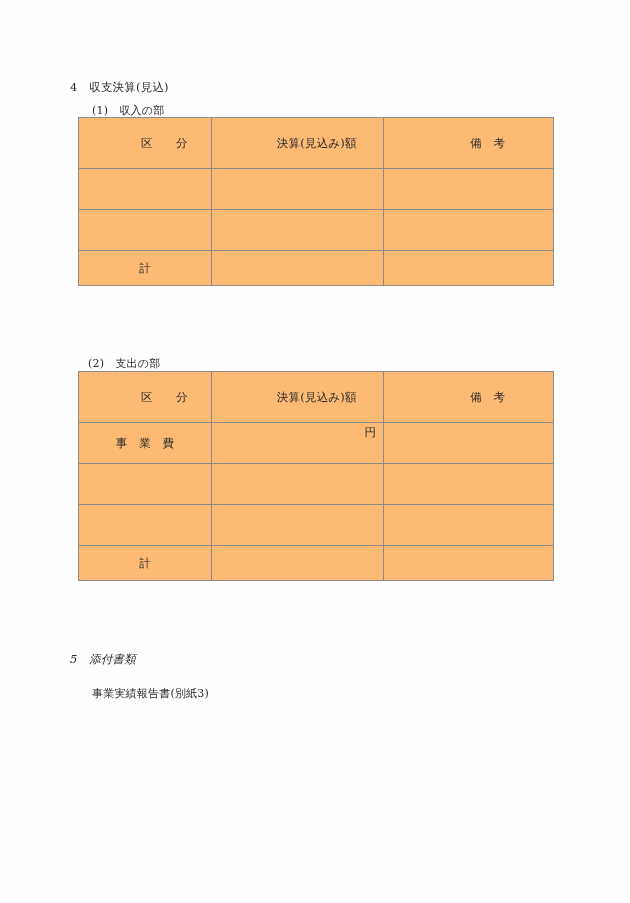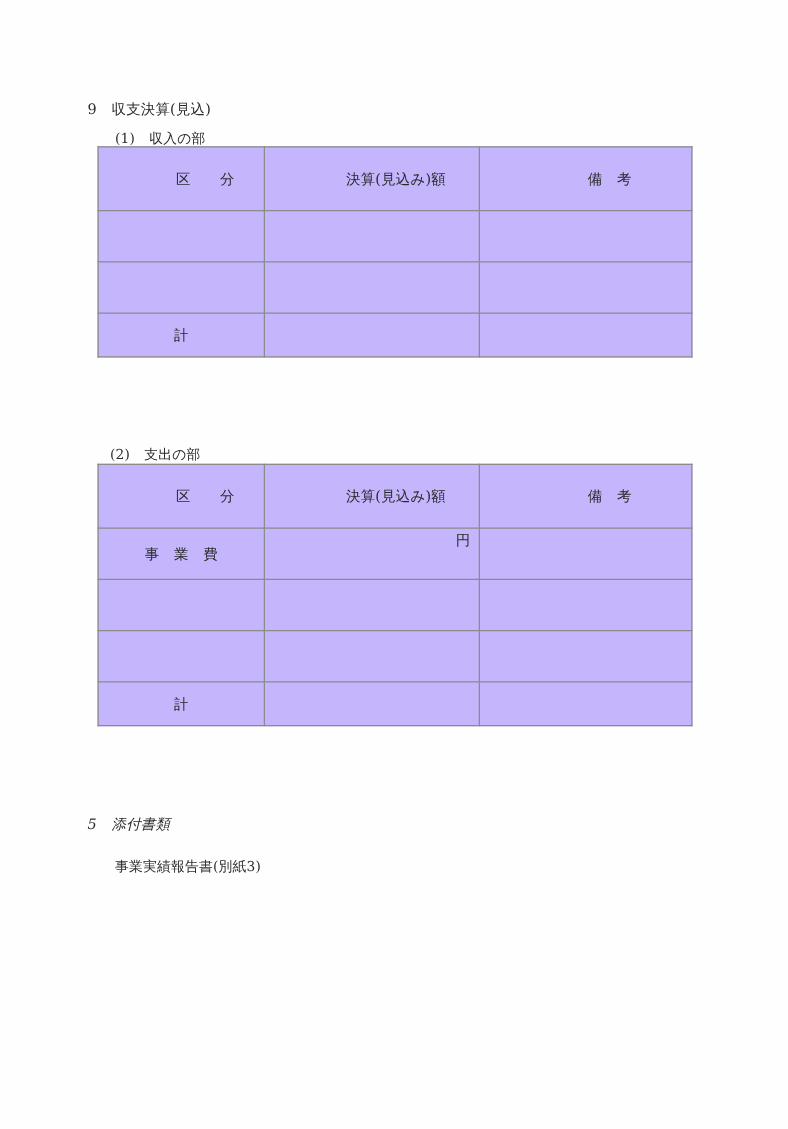--- a/index.html
+++ b/index.html
@@ -48,21 +48,21 @@
   #heading-5    { left: 70px;  top: 654px; font-style: italic; }
   #attachment-1 { left: 92px;  top: 688px; }
 
   
   .form-table {
     position: absolute;
     left: 78px;
     width: 475px;
     border-collapse: collapse;
     table-layout: fixed;
-    background: #c4b5fd;
+    background: #fdba74;
   }
   #table-income  { top: 117px; }
   #table-expense { top: 371px; }
 
   .form-table td,
   .form-table th {
     border: 1px solid #8b8b8b;
     padding: 0;
     font-weight: normal;
     font-size: 11.5px;
@@ -100,21 +100,21 @@
   .head-text {
     white-space: pre;
     letter-spacing: 0.2px;
   }
 </style>
 </head>
 <body>
 
 <div class="page">
 
-  <div class="section-heading" id="heading-4">9　収支決算(見込)</div>
+  <div class="section-heading" id="heading-4">4　収支決算(見込)</div>
 
   <div class="sub-heading" id="subheading-1">(1)　収入の部</div>
 
   <table class="form-table" id="table-income">
     <colgroup>
       <col class="col-category">
       <col class="col-amount">
       <col class="col-remarks">
     </colgroup>
     <tbody>

